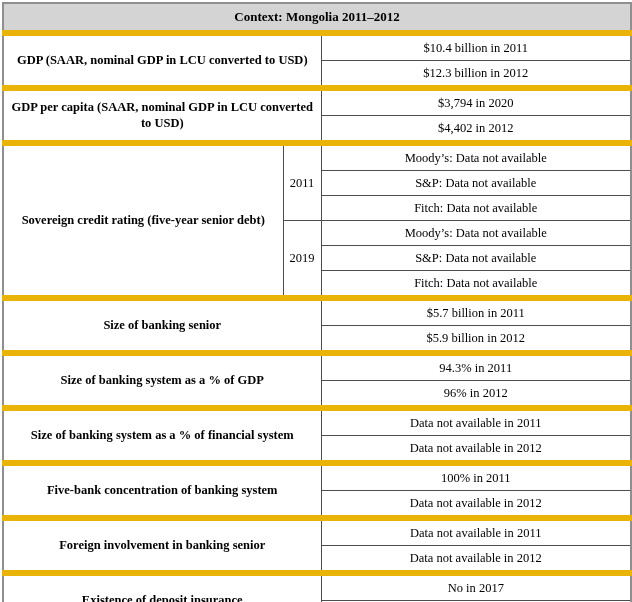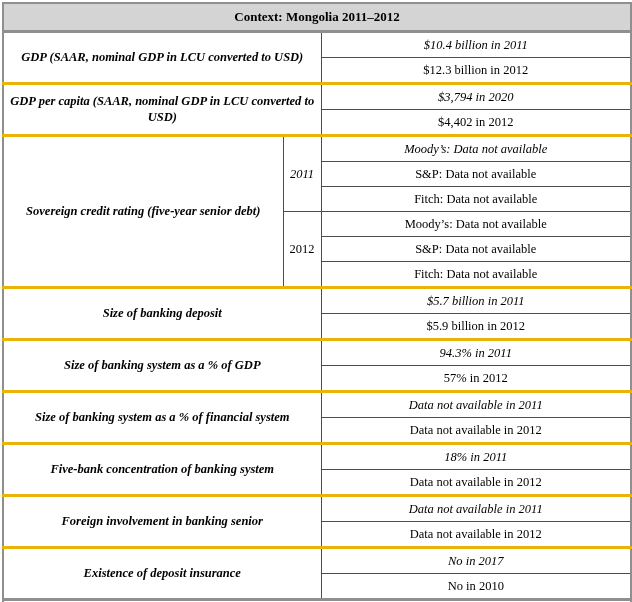--- a/index.html
+++ b/index.html
@@ -28,22 +28,21 @@
   col.c-value { width: 310px; }
 
   td {
     border: 1px solid #4d4d4d;
     text-align: center;
     vertical-align: middle;
     padding: 2px 6px;
     overflow: hidden;
   }
   tr.sec > td {
-    border-top: 3px solid #eab308;
-    font-style: italic;
+    border-top: 6px solid #eab308;
   }
   td.title-cell {
     background: #d4d4d4;
     font-weight: bold;
     height: 22px;
     font-size: 13px;
     border-bottom: 3px solid #8f8f8f;
   }
   td.lbl {
     font-weight: bold;
@@ -102,57 +101,57 @@
         <td class="year" rowspan="3">2011</td>
         <td class="val">Moody’s: Data not available</td>
       </tr>
       <tr>
         <td class="val">S&amp;P: Data not available</td>
       </tr>
       <tr>
         <td class="val">Fitch: Data not available</td>
       </tr>
       <tr>
-        <td class="year" rowspan="3">2012</td>
+        <td class="year" rowspan="3">2019</td>
         <td class="val">Moody’s: Data not available</td>
       </tr>
       <tr>
         <td class="val">S&amp;P: Data not available</td>
       </tr>
       <tr>
         <td class="val">Fitch: Data not available</td>
       </tr>
 
       <tr class="sec">
-        <td class="lbl" colspan="2" rowspan="2">Size of banking deposit</td>
+        <td class="lbl" colspan="2" rowspan="2">Size of banking senior</td>
         <td class="val">$5.7 billion in 2011</td>
       </tr>
       <tr>
         <td class="val">$5.9 billion in 2012</td>
       </tr>
 
       <tr class="sec">
         <td class="lbl" colspan="2" rowspan="2">Size of banking system as a % of GDP</td>
         <td class="val">94.3% in 2011</td>
       </tr>
       <tr>
-        <td class="val">57% in 2012</td>
+        <td class="val">96% in 2012</td>
       </tr>
 
       <tr class="sec">
         <td class="lbl" colspan="2" rowspan="2">Size of banking system as a % of financial system</td>
         <td class="val">Data not available in 2011</td>
       </tr>
       <tr>
         <td class="val">Data not available in 2012</td>
       </tr>
 
       <tr class="sec">
         <td class="lbl" colspan="2" rowspan="2">Five-bank concentration of banking system</td>
-        <td class="val">18% in 2011</td>
+        <td class="val">100% in 2011</td>
       </tr>
       <tr>
         <td class="val">Data not available in 2012</td>
       </tr>
 
       <tr class="sec">
         <td class="lbl" colspan="2" rowspan="2">Foreign involvement in banking senior</td>
         <td class="val">Data not available in 2011</td>
       </tr>
       <tr>

